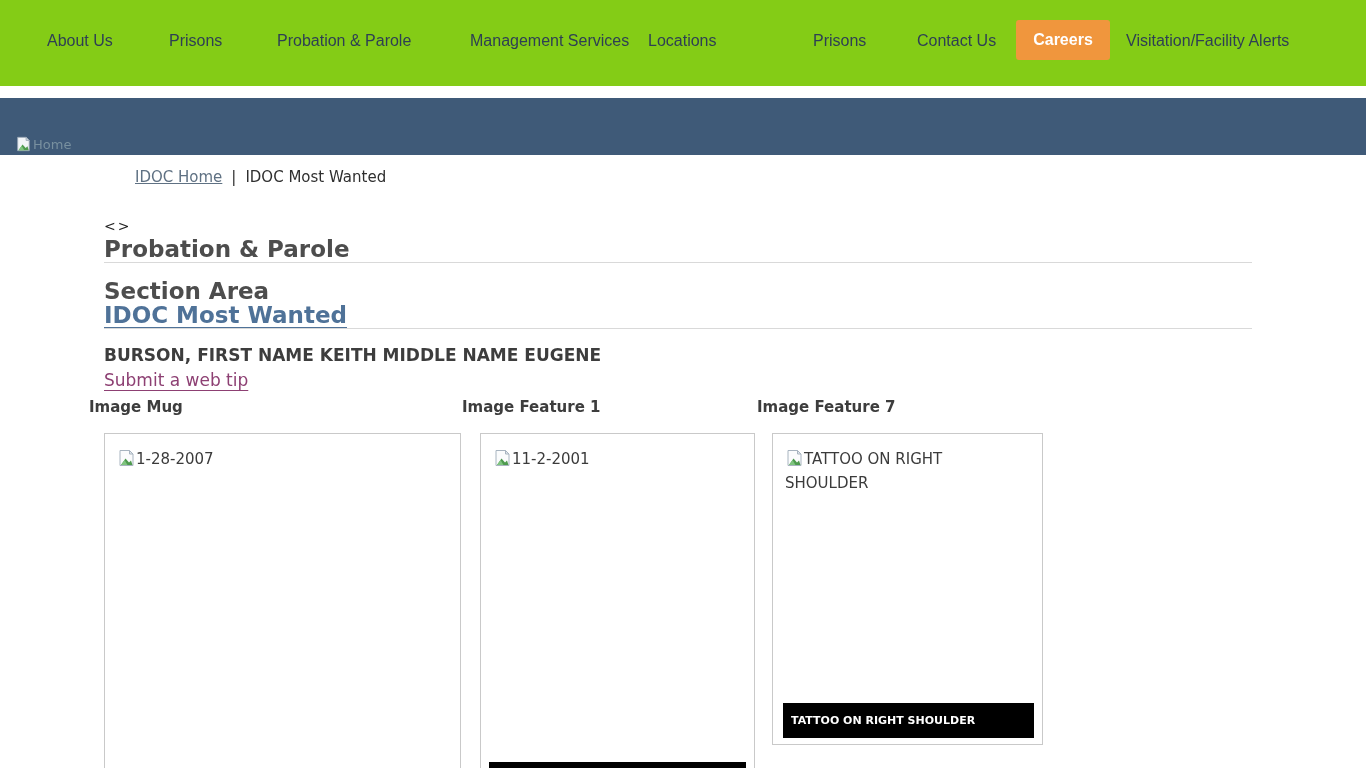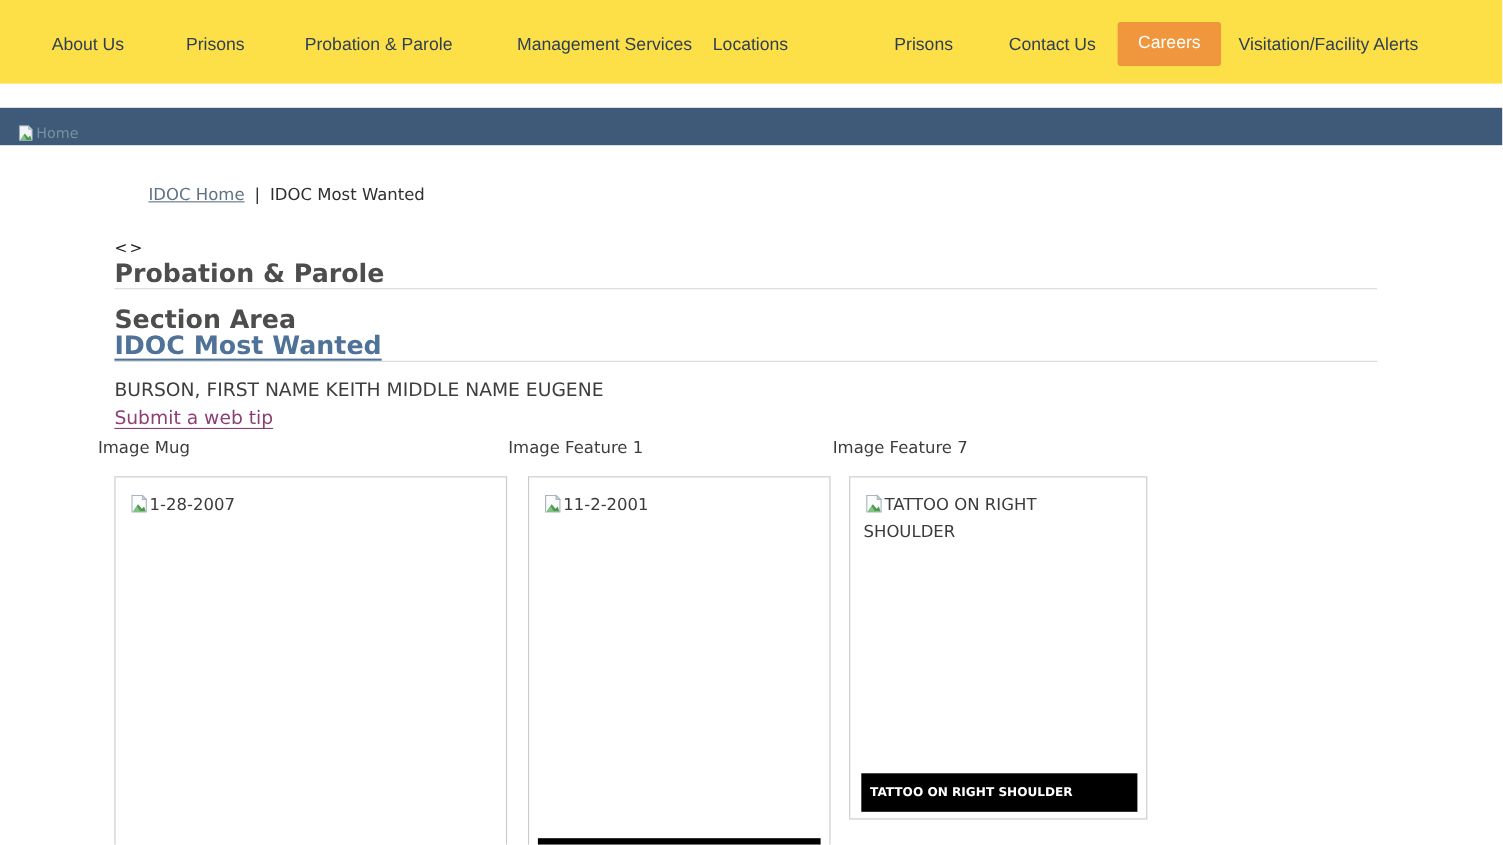--- a/index.html
+++ b/index.html
@@ -4,43 +4,43 @@
 <style>
   * { margin:0; padding:0; box-sizing:border-box; }
   html,body { background:#fff; }
   body { font-family:"DejaVu Sans", sans-serif; }
   .page {
     position:relative; width:1366px; height:768px;
     overflow:hidden; background:#fff; margin:0 auto;
   }
 
   
-  .topnav { position:absolute; left:0; top:0; width:1366px; height:76px; background:#fde047; }
+  .topnav { position:absolute; left:0; top:0; width:1366px; height:86px; background:#84cc16; }
   .nav-item {
     position:absolute; top:32px; font-family:"Liberation Sans", sans-serif;
     font-size:16px; color:#2e3f54; text-decoration:none; cursor:pointer; white-space:nowrap;
   }
   .nav-item.n0 { left:47px; }
   .nav-item.n1 { left:169px; }
   .nav-item.n2 { left:277px; }
   .nav-item.n3 { left:470px; }
   .nav-item.n4 { left:648px; }
   .nav-item.n5 { left:813px; }
   .nav-item.n6 { left:917px; }
   .nav-item.n8 { left:1126px; }
   .careers-btn {
     position:absolute; left:1016px; top:20px; width:94px; height:40px;
     background:#f0963d; color:#ffffff; border:none; border-radius:3px;
     font-family:"Liberation Sans", sans-serif; font-size:16px;
     display:flex; align-items:center; justify-content:center;
-    cursor:pointer; white-space:nowrap;
+    cursor:pointer; white-space:nowrap;font-weight:bold;
   }
 
   
-  .banner { position:absolute; left:0; top:98px; width:1366px; height:34px; background:#3f5a78; }
+  .banner { position:absolute; left:0; top:98px; width:1366px; height:57px; background:#3f5a78; }
   .banner-home {
     position:absolute; left:15px; bottom:3px; display:inline-flex; align-items:center; gap:2px;
     color:#78909f; font-size:13px; text-decoration:none; cursor:pointer;
   }
   .broken-ico { display:inline-block; vertical-align:middle; flex:0 0 auto; }
 
   
   .breadcrumb { position:absolute; left:104px; top:168px; font-size:15px; color:#2f2f2f; }
   .breadcrumb a { color:#5f7183; text-decoration:underline; cursor:pointer;margin-left:31px; }
   .breadcrumb .sep { margin:0 9px; color:#2f2f2f; }
@@ -54,29 +54,29 @@
   .rule1 { top:262px; }
   .rule2 { top:328px; }
   .area-heading {
     position:absolute; left:104px; top:278px; font-size:23px; font-weight:bold; color:#4d4d4d; white-space:nowrap;
   }
   .page-link {
     position:absolute; left:104px; top:302px; font-size:23px; font-weight:bold; color:#4f7298;
     text-decoration:underline; text-underline-offset:4px; cursor:pointer; white-space:nowrap;
   }
   .offender-name {
-    position:absolute; left:104px; top:345px; font-size:17px; font-weight:normal; color:#3d3d3d; white-space:nowrap;
+    position:absolute; left:104px; top:345px; font-size:17px; font-weight:bold; color:#3d3d3d; white-space:nowrap;
   }
   .webtip-link {
     position:absolute; left:104px; top:370px; font-size:17px; color:#8d4073;
     text-decoration:underline; text-underline-offset:4px; cursor:pointer; white-space:nowrap;
   }
 
   
-  .col-header { position:absolute; top:398px; font-size:15px; font-weight:normal; color:#3d3d3d; white-space:nowrap; }
+  .col-header { position:absolute; top:398px; font-size:15px; font-weight:bold; color:#3d3d3d; white-space:nowrap; }
   .ch0 { left:89px; }
   .ch1 { left:462px; }
   .ch2 { left:757px; }
 
   .imgbox {
     position:absolute; top:433px; background:#fff; border:1px solid #c9c9c9;
   }
   .box0 { left:104px; width:357px; height:410px; }
   .box1 { left:480px; width:275px; height:410px; }
   .box2 { left:772px; width:271px; height:312px; }

